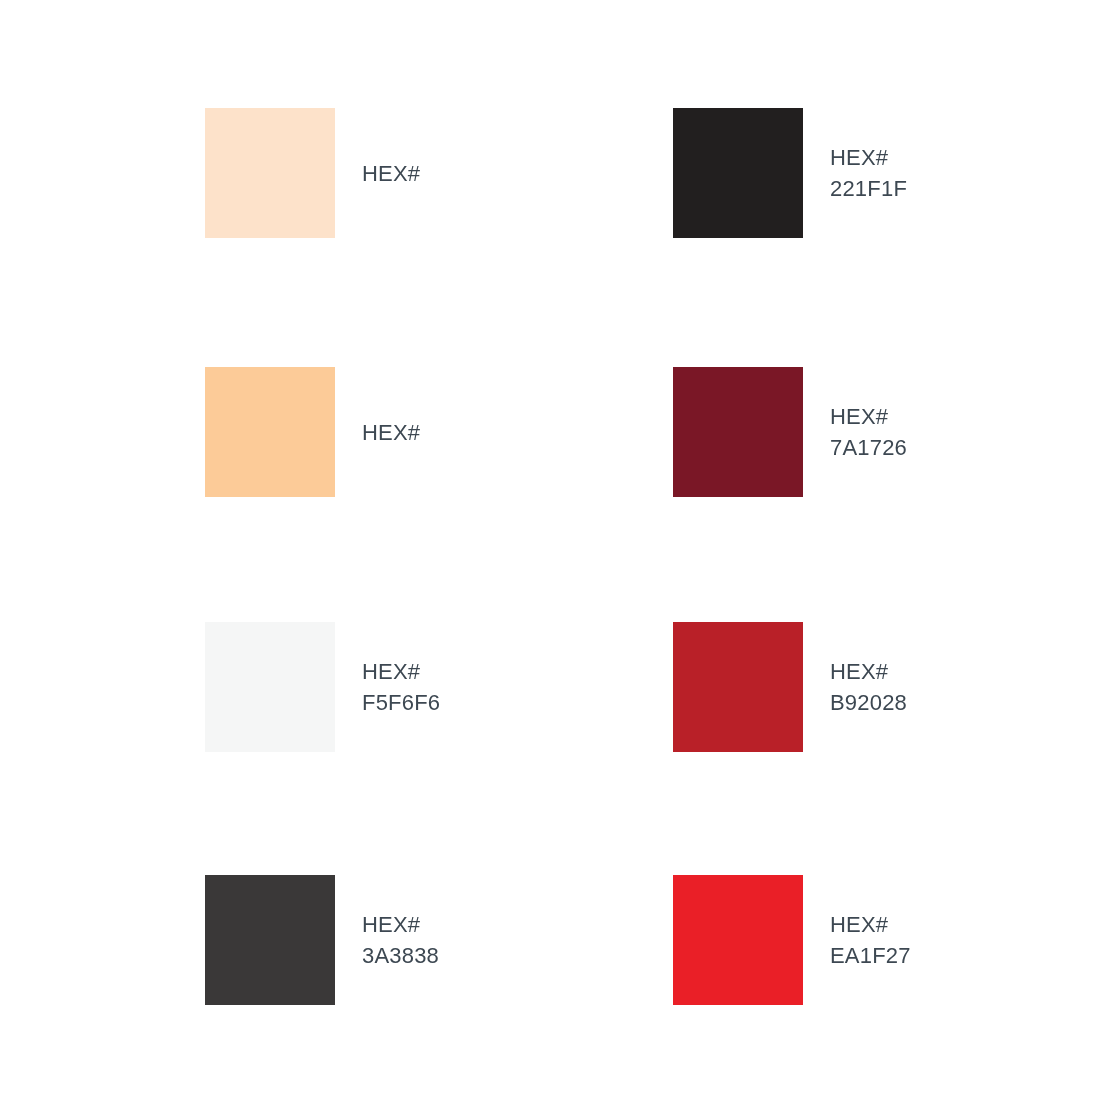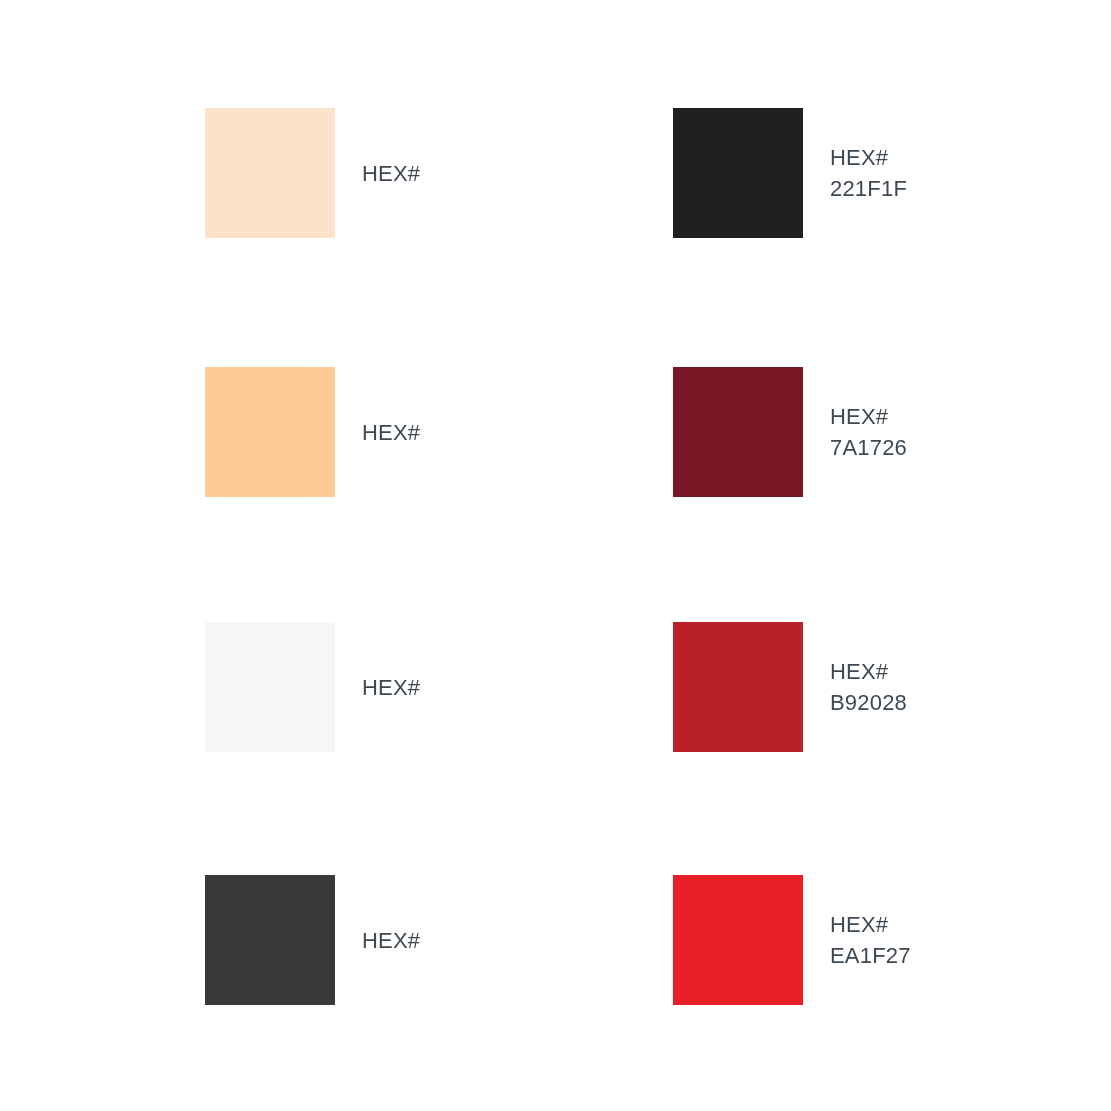--- a/index.html
+++ b/index.html
@@ -88,27 +88,29 @@
       <div class="swatch-chip" style="background: rgb(252, 203, 152);"></div>
       <div class="swatch-label" style="color: rgb(61, 72, 82);">
         <span class="hex-prefix">HEX#</span>
       </div>
     </div>
 
     <div class="swatch-entry row-2">
       <div class="swatch-chip" style="background: rgb(245, 246, 246);"></div>
       <div class="swatch-label" style="color: rgb(61, 72, 82);">
         <span class="hex-prefix">HEX#</span>
+        <span class="hex-value">F5F6F6</span>
       </div>
     </div>
 
     <div class="swatch-entry row-3">
       <div class="swatch-chip" style="background: rgb(58, 56, 56);"></div>
       <div class="swatch-label" style="color: rgb(61, 72, 82);">
         <span class="hex-prefix">HEX#</span>
+        <span class="hex-value">3A3838</span>
       </div>
     </div>
 
   </div>
 
   <div class="palette-column col-right">
 
     <div class="swatch-entry row-0">
       <div class="swatch-chip" style="background: rgb(34, 31, 31);"></div>
       <div class="swatch-label" style="color: rgb(61, 72, 82);">

